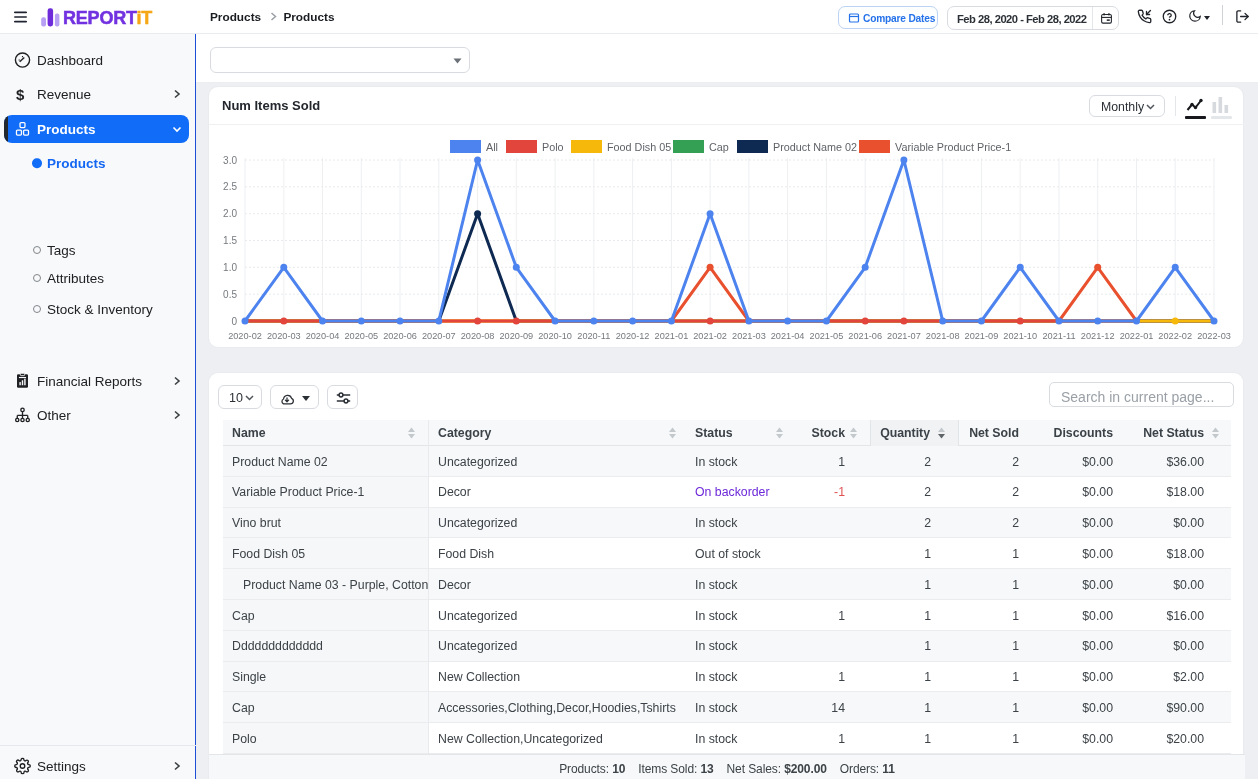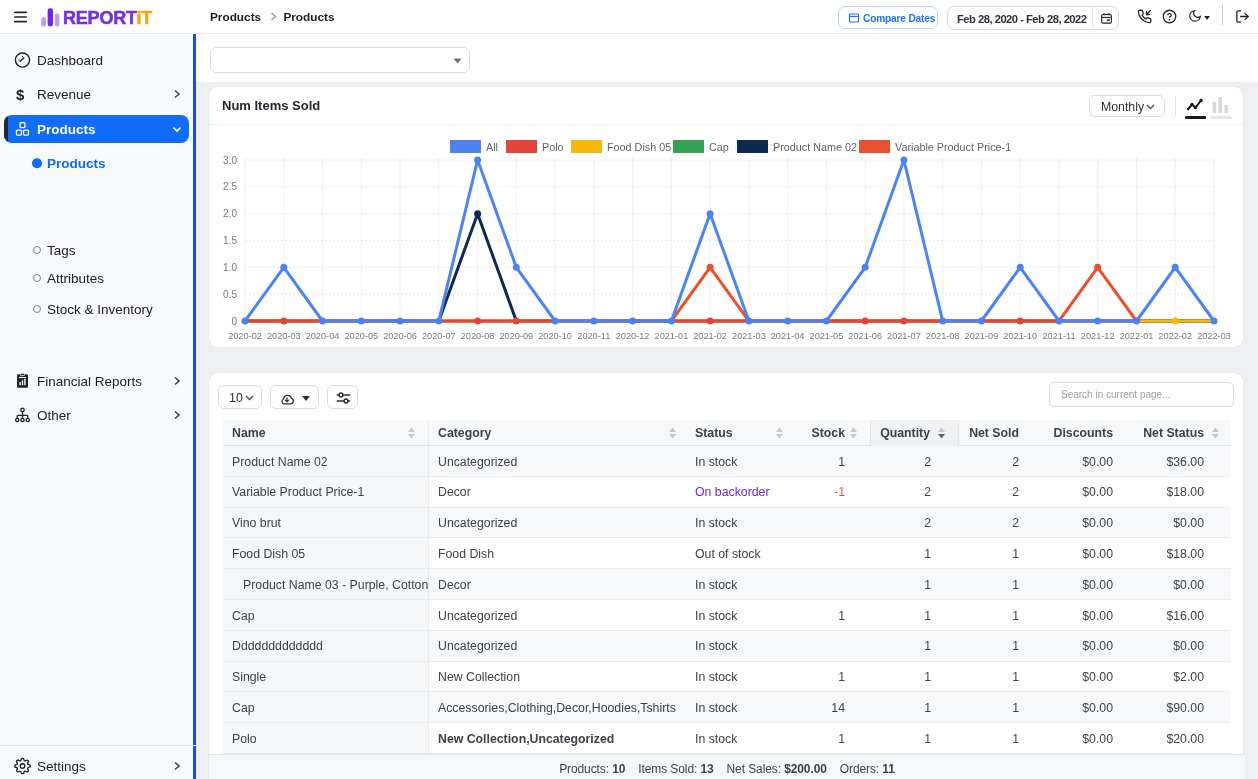--- a/index.html
+++ b/index.html
@@ -4,21 +4,21 @@
 <style>
 * { margin:0; padding:0; box-sizing:border-box; }
 html,body { width:1258px; height:779px; overflow:hidden; background:#edeff2;
   font-family:"Liberation Sans", sans-serif; }
 .abs { position:absolute; }
 
 #topbar { position:absolute; left:0; top:0; width:1258px; height:34px; background:#fff;
   border-bottom:1px solid #e9ebee; z-index:10; }
 
 #sidebar { position:absolute; left:0; top:34px; width:196px; height:745px;
-  background:#f8f9fa; border-right:3px solid #1d4ed8; z-index:5; }
+  background:#f8f9fa; border-right:1px solid #1d4ed8; z-index:5; }
 .sitem { position:absolute; left:0; width:196px; height:30px; }
 .sicon { position:absolute; left:14px; top:50%; transform:translateY(-50%); width:17px; height:17px; color:#202124; }
 .stext { position:absolute; left:37px; top:50%; transform:translateY(-50%);
   font-size:13.5px; color:#202124; font-weight:400; white-space:nowrap; }
 .schev { position:absolute; right:14px; top:50%; transform:translateY(-50%); width:10px; height:10px; }
 .sub-bullet { position:absolute; left:33px; top:50%; transform:translateY(-50%);
   width:8px; height:8px; border-radius:50%; }
 .subtext { position:absolute; left:47px; top:50%; transform:translateY(-50%);
   font-size:13.5px; color:#202124; }
 
@@ -372,21 +372,21 @@
 </div>
 <div class="selectbox" style="left:118px;top:12px;width:31px;height:24px;">
   <svg class="abs" style="left:8px;top:5px" width="15" height="14" viewBox="0 0 15 14" fill="none" stroke="#2b3036" stroke-width="1.5">
     <line x1="0.8" y1="4" x2="14.2" y2="4"></line>
           <line x1="0.8" y1="10" x2="14.2" y2="10"></line>
     <circle cx="5" cy="4" r="1.9" fill="#fff"></circle>
           <circle cx="10" cy="10" r="1.9" fill="#fff"></circle>
   </svg>
 </div>
 <div class="selectbox" style="left:840px;top:9px;width:185px;height:25px;border-radius:5px;">
-  <span class="abs" style="left:11px;top:5.5px;font-size:10px;color:#9aa0a6;">Search in current page...</span>
+  <span class="abs" style="left:11px;top:5.5px;font-size:14px;color:#9aa0a6;">Search in current page...</span>
 </div>
 <div class="abs" style="left:14px;top:47px;width:1008px;height:26px;background:#f7f8f9;border-bottom:1px solid #e3e6e9;"></div>
 <div class="abs" style="left:661px;top:47px;width:89px;height:26px;background:#f0f2f4;border-left:1px solid #e2e5e8;border-right:1px solid #e2e5e8;"></div>
 <span class="abs" style="top:53px;left:23px;font-size:12.3px;font-weight:700;color:#3b4248;">Name</span>
 <span class="abs" style="top:53px;left:229px;font-size:12.3px;font-weight:700;color:#3b4248;">Category</span>
 <span class="abs" style="top:53px;left:486px;font-size:12.3px;font-weight:700;color:#3b4248;">Status</span>
 <span class="abs" style="top:53px;right:398px;font-size:12.3px;font-weight:700;color:#3b4248;">Stock</span>
 <span class="abs" style="top:53px;right:313px;font-size:12.3px;font-weight:700;color:#3b4248;">Quantity</span>
 <span class="abs" style="top:53px;right:224px;font-size:12.3px;font-weight:700;color:#3b4248;">Net Sold</span>
 <span class="abs" style="top:53px;right:130px;font-size:12.3px;font-weight:700;color:#3b4248;">Discounts</span>
@@ -497,21 +497,21 @@
 <span class="abs" style="top:327.9px;left:229px;font-size:12.3px;color:#3c4247;white-space:nowrap;">Accessories,Clothing,Decor,Hoodies,Tshirts</span>
 <span class="abs" style="top:327.9px;left:486px;font-size:12.3px;color:#3c4247;white-space:nowrap;">In stock</span>
 <span class="abs" style="top:327.9px;right:398px;font-size:12.3px;color:#3c4247;">14</span>
 <span class="abs" style="top:327.9px;right:312px;font-size:12.3px;color:#3c4247;">1</span>
 <span class="abs" style="top:327.9px;right:224px;font-size:12.3px;color:#3c4247;">1</span>
 <span class="abs" style="top:327.9px;right:130px;font-size:12.3px;color:#3c4247;">$0.00</span>
 <span class="abs" style="top:327.9px;right:39px;font-size:12.3px;color:#3c4247;">$90.00</span>
 <div class="abs" style="left:14px;top:350.2px;width:1008px;height:30.8px;background:#ffffff;border-bottom:1px solid #eaecee;"></div>
 <div class="abs" style="left:14px;top:350.2px;width:205px;height:30.8px;background:#f6f7f8;border-bottom:1px solid #eaecee;"></div>
 <span class="abs" style="top:358.7px;left:23px;font-size:12.3px;color:#3c4247;white-space:nowrap;">Polo</span>
-<span class="abs" style="top:358.7px;left:229px;font-size:12.3px;color:#3c4247;white-space:nowrap;font-weight:bold;">New Collection,Uncategorized</span>
+<span class="abs" style="top:358.7px;left:229px;font-size:12.3px;color:#3c4247;white-space:nowrap;">New Collection,Uncategorized</span>
 <span class="abs" style="top:358.7px;left:486px;font-size:12.3px;color:#3c4247;white-space:nowrap;">In stock</span>
 <span class="abs" style="top:358.7px;right:398px;font-size:12.3px;color:#3c4247;">1</span>
 <span class="abs" style="top:358.7px;right:312px;font-size:12.3px;color:#3c4247;">1</span>
 <span class="abs" style="top:358.7px;right:224px;font-size:12.3px;color:#3c4247;">1</span>
 <span class="abs" style="top:358.7px;right:130px;font-size:12.3px;color:#3c4247;">$0.00</span>
 <span class="abs" style="top:358.7px;right:39px;font-size:12.3px;color:#3c4247;">$20.00</span>
 <div class="abs" style="left:219px;top:47px;width:1px;height:334.0px;background:#e8eaed;"></div>
 <div class="abs" style="left:0px;top:381.0px;width:1036px;height:26.0px;background:#f7f8f9;border-top:1px solid #e3e6e9;border-radius:0;"></div>
 <div class="abs" style="left:0;top:389.0px;width:1036px;text-align:center;font-size:12px;letter-spacing:-0.1px;color:#3c4247;">Products: <b>10</b> &nbsp;&nbsp; Items Sold: <b>13</b> &nbsp;&nbsp; Net Sales: <b>$200.00</b> &nbsp;&nbsp; Orders: <b>11</b></div>
 </div>

